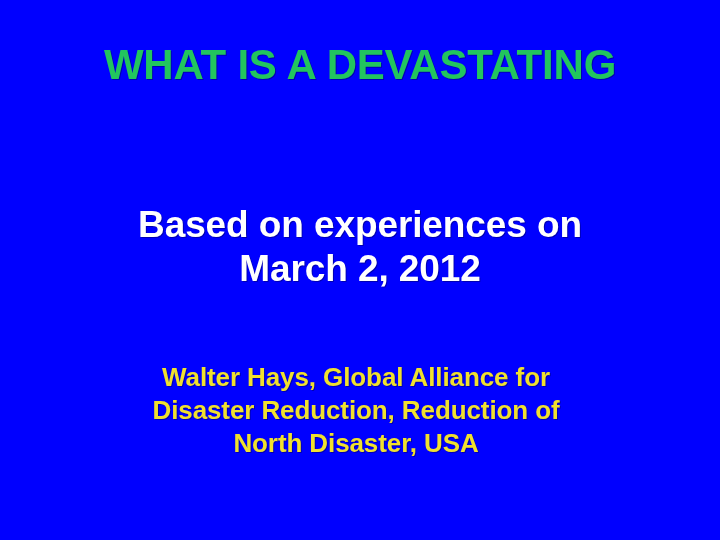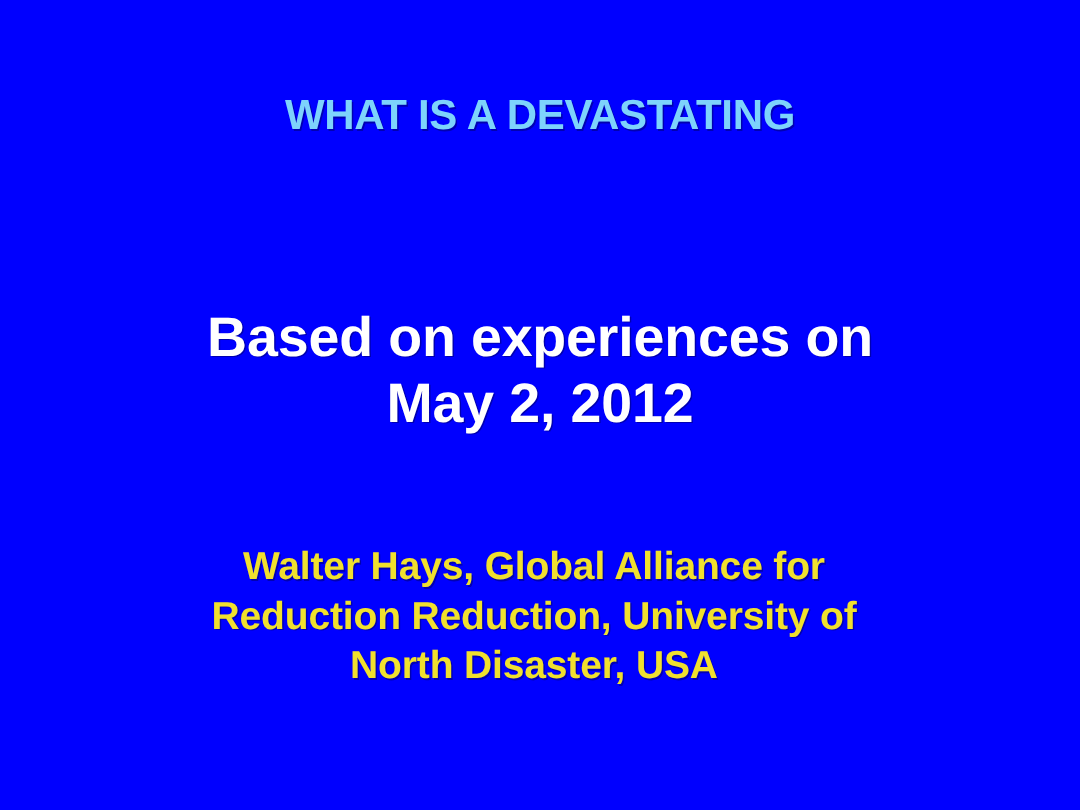--- a/index.html
+++ b/index.html
@@ -24,29 +24,28 @@
   
   #title-block {
     position: absolute;
     left: 0;
     top: 42px;
     width: 720px;
     text-align: center;
   }
   .title-line {
     display: block;
-    color: #7dd3fc;
+    color: #22c55e;
     font-family: "Liberation Sans", sans-serif;
     font-weight: bold;
-    font-size: 28px;
+    font-size: 42px;
     line-height: 45px;
     letter-spacing: -0.2px;
     white-space: nowrap;
     text-shadow: 1px 1px 0 rgba(0,0,0,0.30);
-    margin-top: 12px;
   }
 
   
   #subtitle-block {
     position: absolute;
     left: 0;
     top: 203px;
     width: 720px;
     text-align: center;
   }
@@ -86,22 +85,22 @@
 <body>
 
 <div id="slide">
 
   <div id="title-block">
     <span class="title-line">WHAT IS A DEVASTATING</span>
   </div>
 
   <div id="subtitle-block">
     <span class="subtitle-line">Based on experiences on</span>
-    <span class="subtitle-line">May 2, 2012</span>
+    <span class="subtitle-line">March 2, 2012</span>
   </div>
 
   <div id="credit-block">
     <span class="credit-line">Walter Hays, Global Alliance for</span>
-    <span class="credit-line">Reduction Reduction, University of</span>
+    <span class="credit-line">Disaster Reduction, Reduction of</span>
     <span class="credit-line">North Disaster, USA</span>
   </div>
 
 </div>
 
 </body></html>

